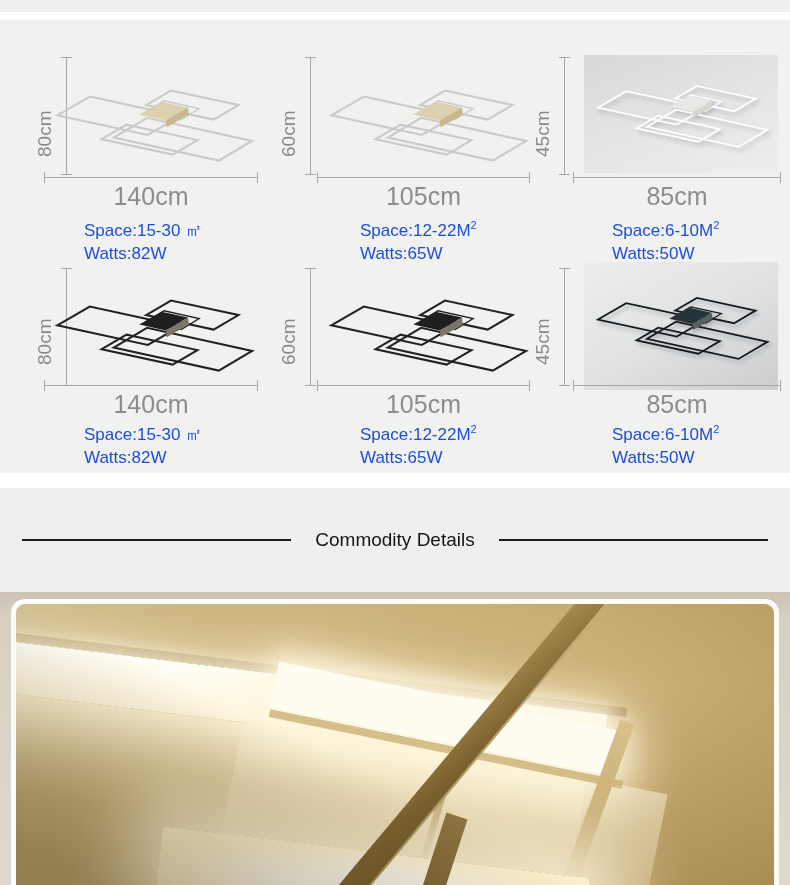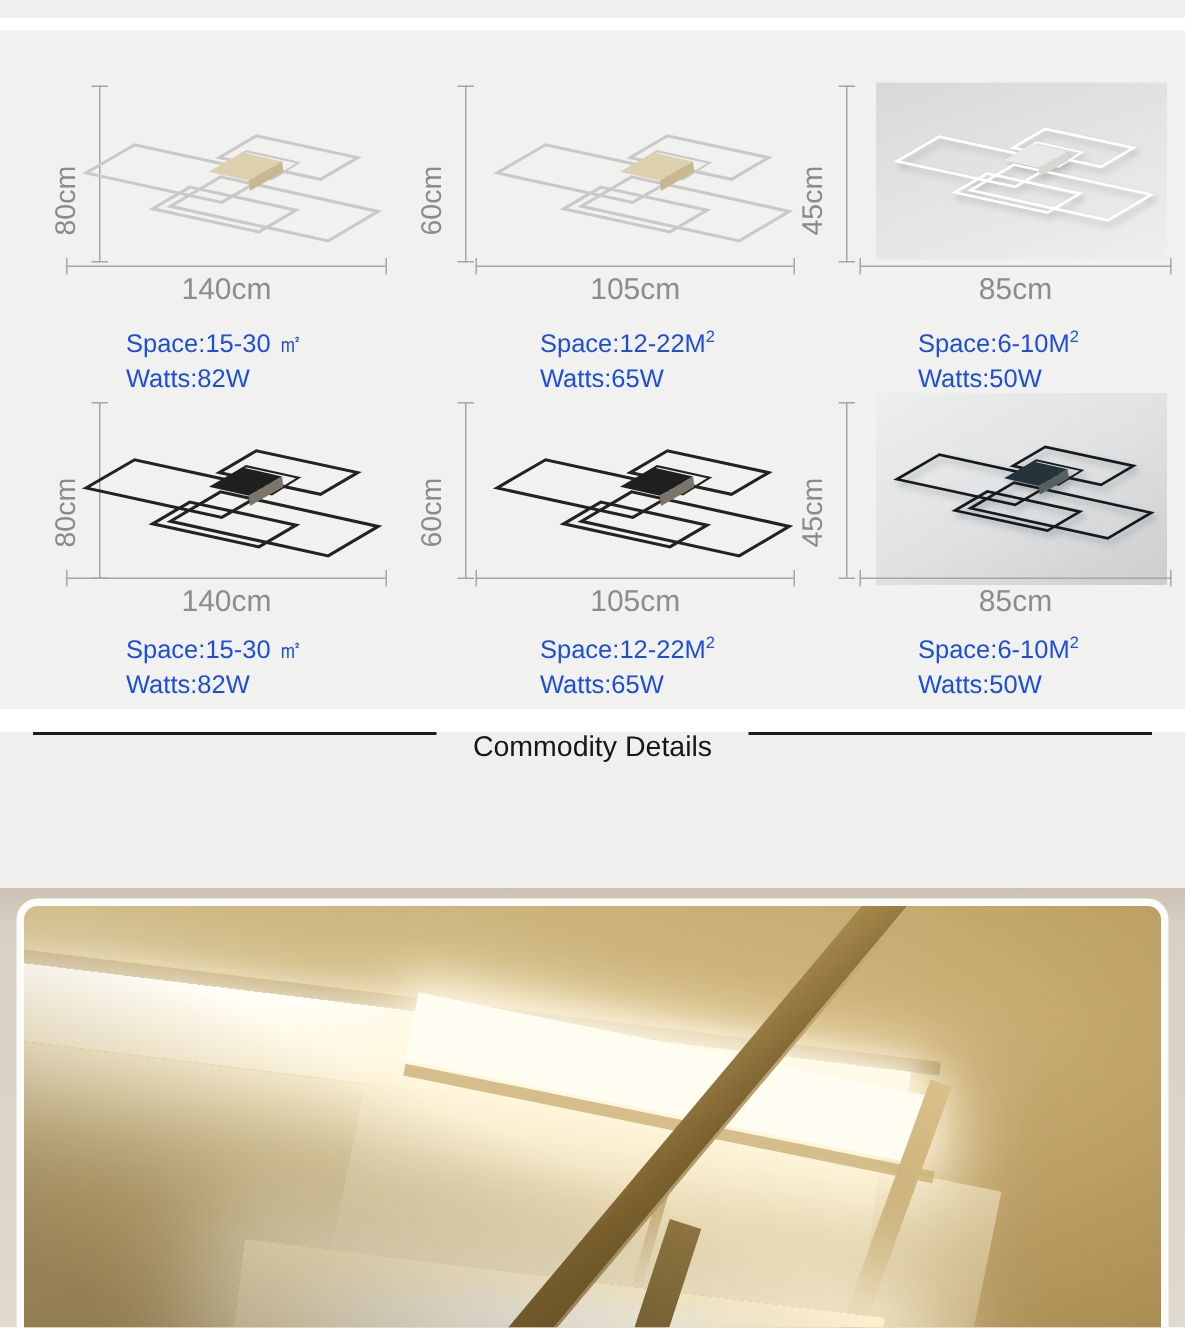--- a/index.html
+++ b/index.html
@@ -46,30 +46,30 @@
 
   .lamp-white { color:#c9c9c9; --cv1:#ddd0ae; --cv2:#c9b88f; }
   .lamp-black { color:#222222; --cv1:#1f1f1f; --cv2:#7b7468; }
 
   .hline { position:absolute; left:var(--hx); width:var(--hw); height:1px; background:#a6a6a6; }
   .hline::before,.hline::after { content:""; position:absolute; top:-5px; width:1px; height:11px; background:#a6a6a6; }
   .hline::before { left:0; } .hline::after { right:0; }
   .row1 .hline { top:157px; } .row2 .hline { top:125px; }
 
   .hlabel { position:absolute; left:var(--hx); width:var(--hw); text-align:center;
-            font-size:20px; color:#8c8c8c; }
+            font-size:25px; color:#8c8c8c; }
   .row1 .hlabel { top:162px; } .row2 .hlabel { top:130px; }
 
   .meta { position:absolute; left:var(--mx); font-size:17px; color:#1d4ed8; line-height:23px; }
   .row1 .meta { top:194px; } .row2 .meta { top:158px; }
   .meta sup { font-size:11px; }
 
   
   .gap-b { height:15px; background:#ffffff; }
-  .divider-sec { height:104px; background:#f0efee; display:flex; align-items:flex-start; padding:0 22px; }
+  .divider-sec { height:104px; background:#f0efee; display:flex; align-items:center; padding:0 22px; }
   .dline { flex:1; height:2px; background:#1c1c1c; }
   .dtitle { padding:0 24px; font-size:19px; font-weight:400; color:#161616; white-space:nowrap; }
 
   
   .photo-sec { height:293px; background:linear-gradient(#cbc2b3,#d7d0c3 26px,#dfd9ce); padding:7px 11px 0; }
   .photo-frame { position:relative; width:768px; height:300px; border:5px solid #fcfcfa;
                  border-radius:14px; overflow:hidden;
                  background:linear-gradient(108deg,#ead9a8 0%,#dcc68d 22%,#cdb275 48%,#bfa163 75%,#b39455 100%); }
   .photo-frame > div { position:absolute; }
   .vignette { inset:0; background:radial-gradient(ellipse at 78% 28%,rgba(255,238,195,.22),rgba(118,94,46,.30) 95%); }

